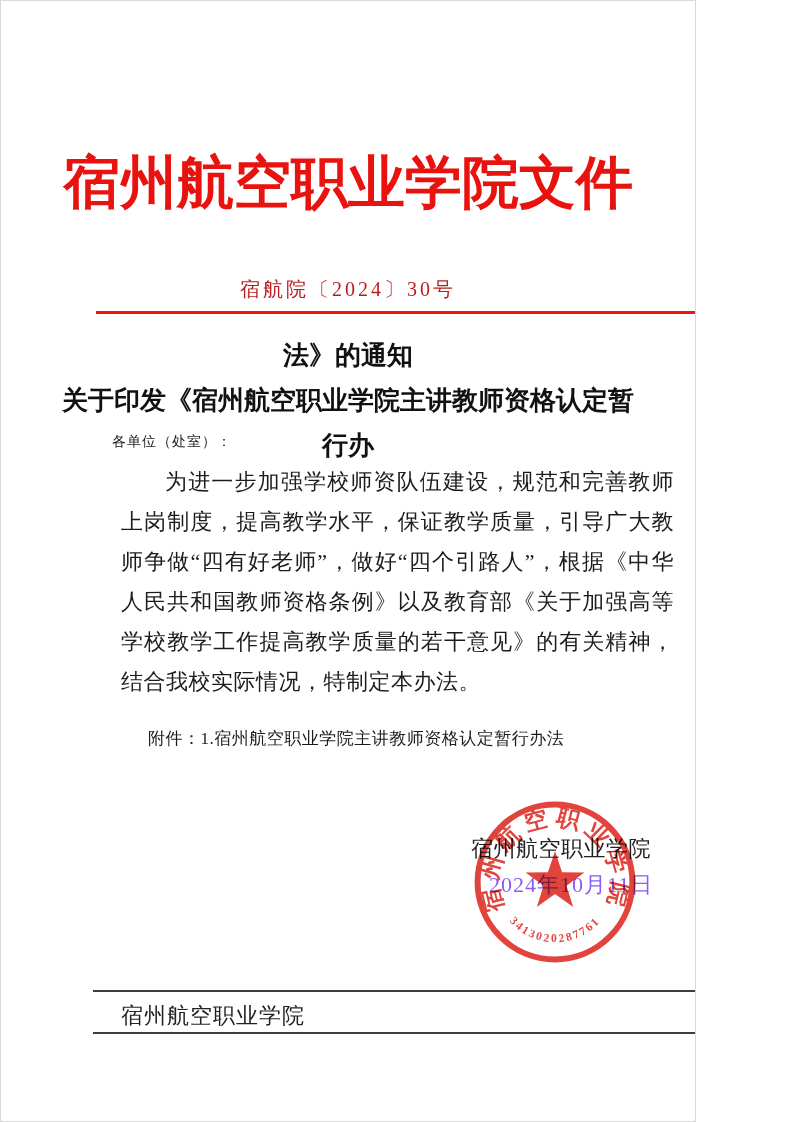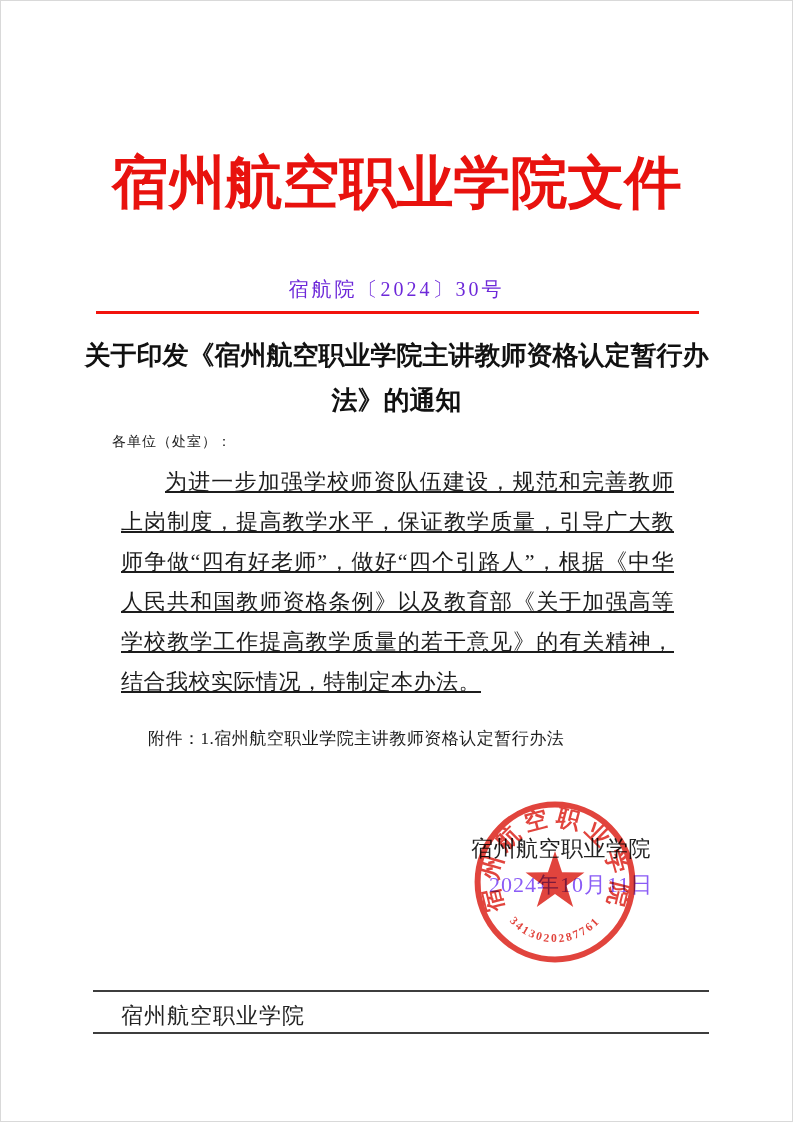--- a/index.html
+++ b/index.html
@@ -1,19 +1,19 @@
 <!DOCTYPE html>
 <html><head>
 <meta charset="utf-8">
 <style>
   * { margin: 0; padding: 0; box-sizing: border-box; }
   html, body { background: #fff; }
   .page {
     position: relative;
-    width: 793px;
+    width: 696px;
     height: 1122px;
     background: #ffffff;
     border: 1px solid #d9d9d9;
     overflow: hidden;
     font-family: "Liberation Serif", "DejaVu Serif", serif;
     color: #1c1c1c;
   }
   .masthead {
     position: absolute;
     top: 146px; left: 0; right: 0;
@@ -25,21 +25,21 @@
     letter-spacing: 0px;
     white-space: nowrap;
   }
   .doc-number {
     position: absolute;
     top: 274px; left: 0; right: 0;
     text-align: center;
     font-size: 20px;
     letter-spacing: 3px;
     line-height: 28px;
-    color: #6d28d9;
+    color: #b91c1c;
   }
   .red-rule {
     position: absolute;
     top: 310px; left: 95px;
     width: 603px; height: 3px;
     background: #f2130d;
   }
   .notice-title {
     position: absolute;
     top: 332px; left: 60px; right: 60px;
@@ -59,21 +59,20 @@
   }
   .body-text {
     position: absolute;
     top: 461px; left: 120px;
     width: 553px;
     font-size: 22px;
     line-height: 40px;
     text-align: justify;
     text-indent: 2em;
     letter-spacing: 0.5px;
-    text-decoration: underline;
   }
   .attachments {
     position: absolute;
     top: 719px; left: 147px;
     font-size: 17px;
     line-height: 38px;
     letter-spacing: 0.5px;
   }
   .attachments .att-line2 { padding-left: 48px; }
   .sign-org {
@@ -125,22 +124,22 @@
 
 <div class="page">
 
   <div class="masthead">宿州航空职业学院文件</div>
 
   <div class="doc-number">宿航院〔2024〕30号</div>
 
   <div class="red-rule"></div>
 
   <div class="notice-title">
+    <span style="display:block;">法》的通知</span>
     <span style="display:block;">关于印发《宿州航空职业学院主讲教师资格认定暂行办</span>
-    <span style="display:block;">法》的通知</span>
   </div>
 
   <div class="salutation">各单位（处室）：</div>
 
   <div class="body-text">为进一步加强学校师资队伍建设，规范和完善教师上岗制度，提高教学水平，保证教学质量，引导广大教师争做“四有好老师”，做好“四个引路人”，根据《中华人民共和国教师资格条例》以及教育部《关于加强高等学校教学工作提高教学质量的若干意见》的有关精神，结合我校实际情况，特制定本办法。</div>
 
   <div class="attachments">
     <div class="att-line1">
       <span>附件：</span><span>1.宿州航空职业学院主讲教师资格认定暂行办法</span>
     </div>

